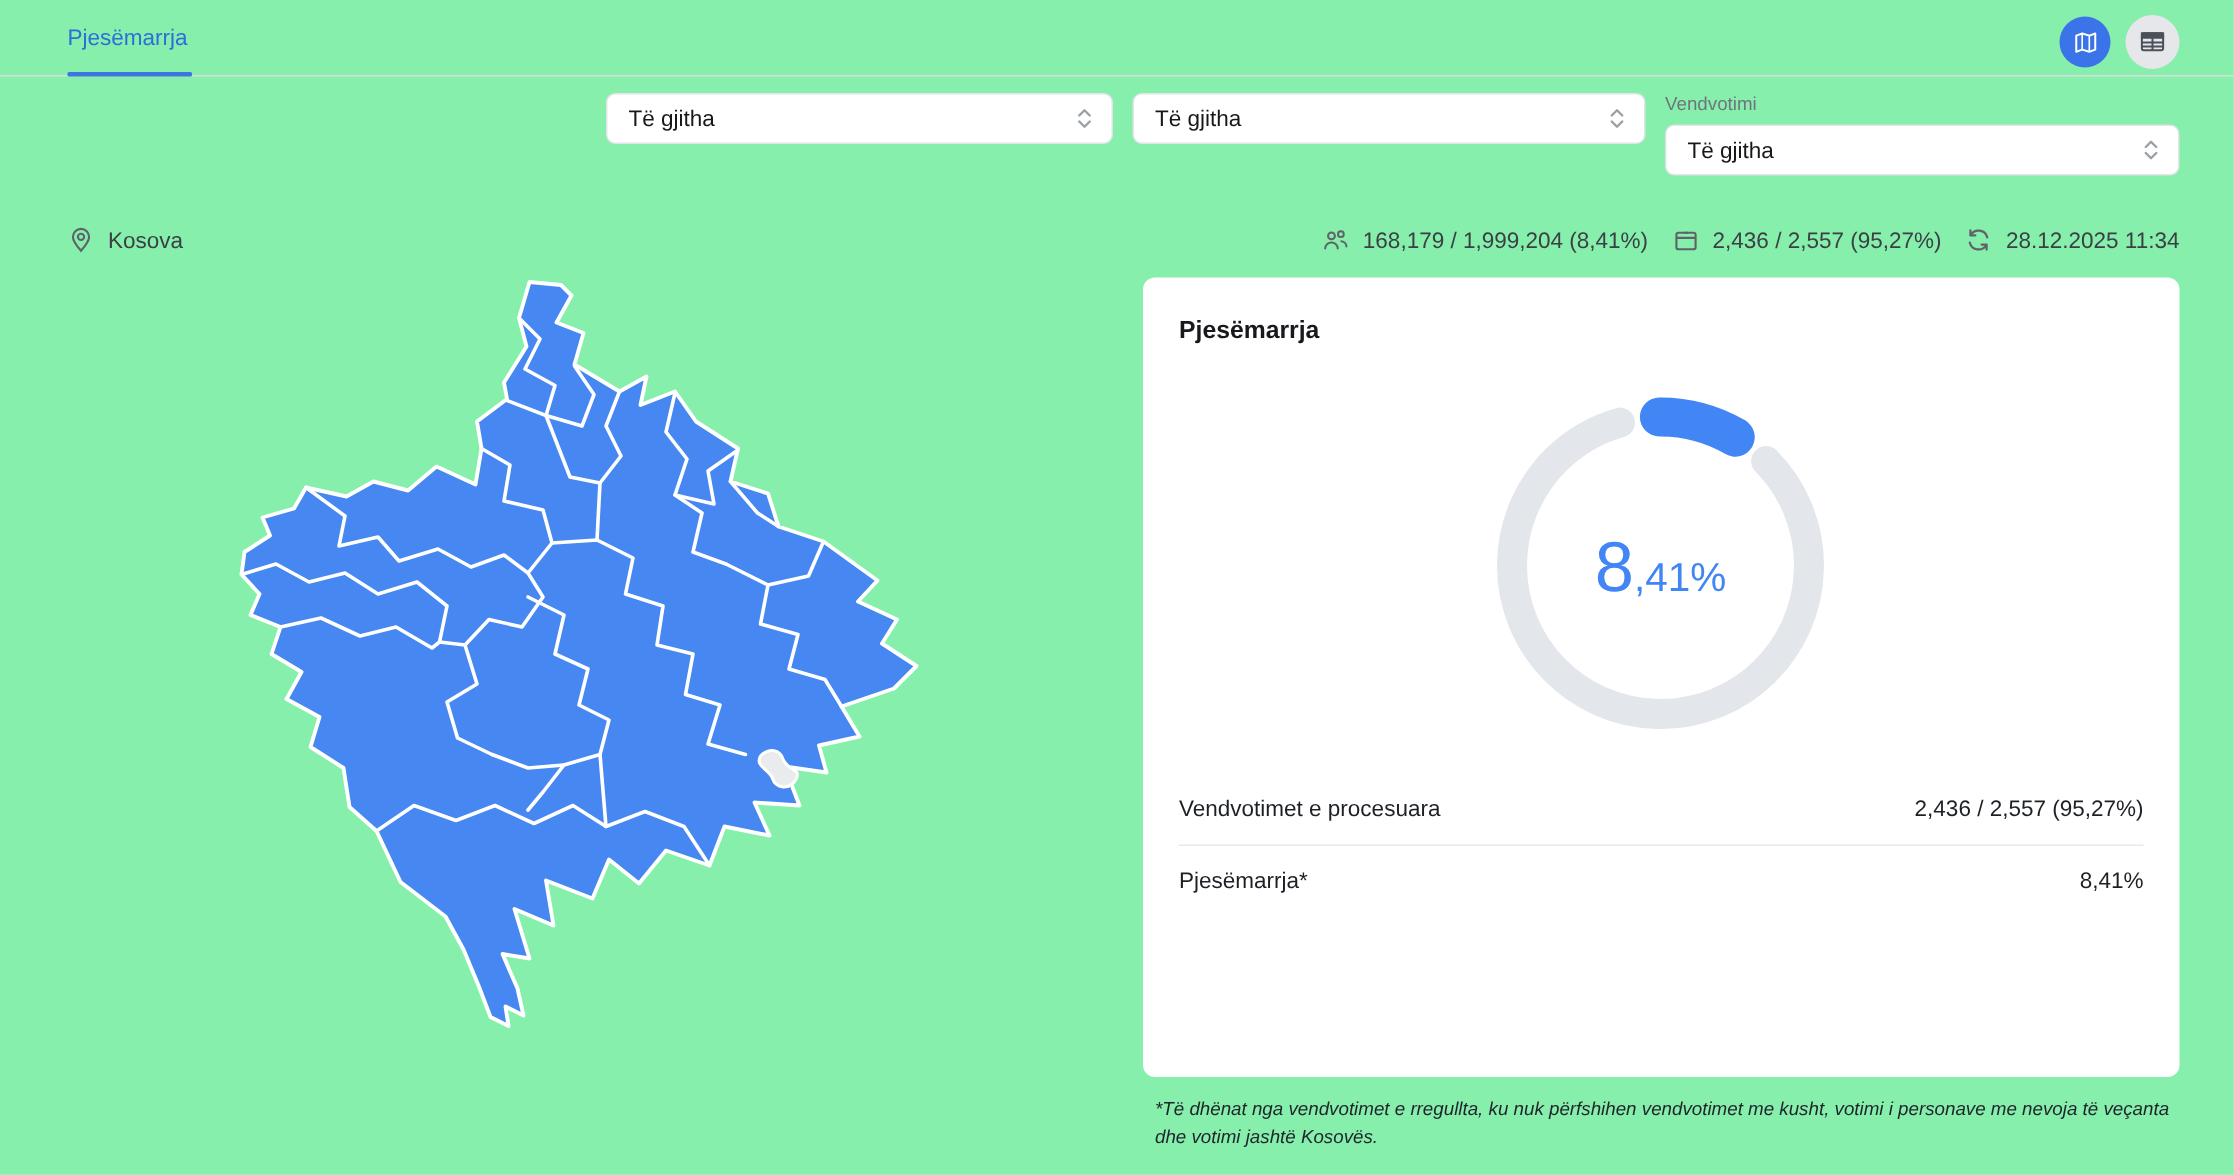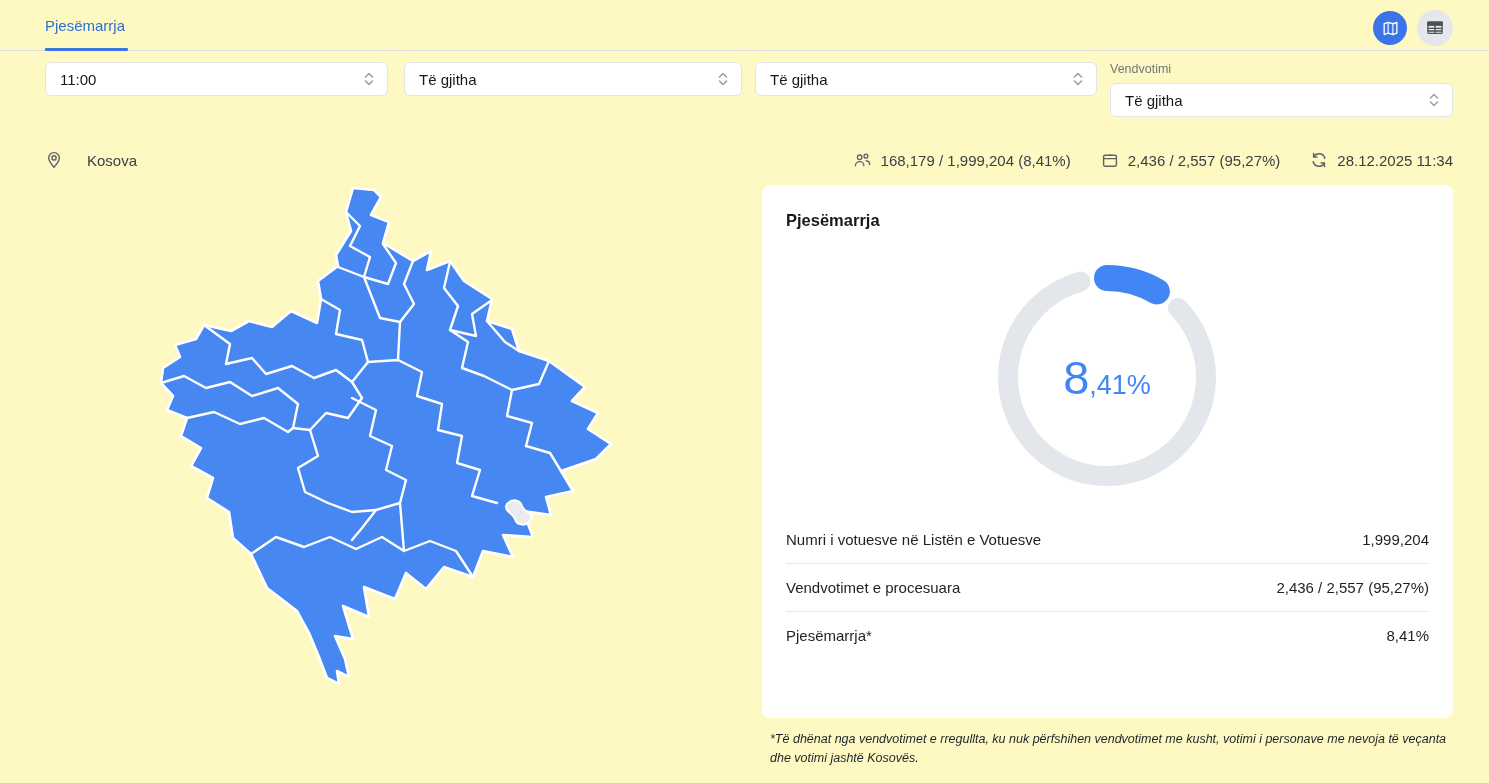--- a/index.html
+++ b/index.html
@@ -1,18 +1,18 @@
 <!DOCTYPE html>
 <html><head>
 <meta charset="utf-8">
 <style>
   * { margin:0; padding:0; box-sizing:border-box; }
   html,body { width:1489px; height:783px; }
   body { font-family:"Liberation Sans", sans-serif; background:#eaebec; color:#1d2025; }
-  #app { position:relative; width:1489px; height:783px; background:#fef9c3; overflow:hidden; }
+  #app { position:relative; width:1489px; height:783px; background:#86efac; overflow:hidden; }
 
   
   .header { position:absolute; top:0; left:0; width:1489px; height:51px; border-bottom:1px solid #dadcde; }
   .tab { position:absolute; left:45px; top:0; height:51px; display:flex; align-items:center;
          font-size:15px; color:#2e6ed9; cursor:pointer; }
   .tab-underline { position:absolute; left:45px; bottom:-1px; width:83px; height:3px; background:#3a76dd; border-radius:1px; }
   .header-actions { position:absolute; right:36px; top:10px; display:flex; align-items:center; gap:10px; }
   .icon-btn { width:34px; height:34px; border-radius:50%; display:flex; align-items:center; justify-content:center; cursor:pointer; }
   .icon-btn.map  { background:#3b74e8; }
   .icon-btn.table{ background:#e6e7ea; width:36px; height:36px; }
@@ -24,22 +24,22 @@
             display:flex; align-items:center; justify-content:space-between; padding:0 12px 0 14px;
             font-size:15px; color:#17181a; cursor:pointer; }
   .f0 { left:45px;  width:343px; }
   .f1 { left:404px; width:338px; }
   .f2 { left:755px; width:342px; }
   .f3 { left:1110px; width:343px; }
 
   
   .statusbar { position:absolute; top:147px; left:45px; right:36px; height:26px;
                display:flex; align-items:center; justify-content:space-between; }
-  .loc { display:flex; align-items:center; gap:24px; font-size:15px; color:#3b4045; }
-  .stats { display:flex; align-items:center; gap:30px; }
+  .loc { display:flex; align-items:center; gap:9px; font-size:15px; color:#3b4045; }
+  .stats { display:flex; align-items:center; gap:16px; }
   .stat { display:flex; align-items:center; gap:9px; font-size:15px; color:#3b4045; }
 
   
   .map-wrap { position:absolute; left:0px; top:180px; width:760px; height:520px; }
 
   
   .card { position:absolute; left:762px; top:185px; width:691px; height:533px; background:#ffffff; border-radius:8px; }
   .card-title { position:absolute; left:24px; top:26px; font-size:16.5px; font-weight:bold; color:#17191c; }
   .donut-wrap { position:absolute; left:225px; top:72px; width:240px; height:240px; }
   .donut-center { position:absolute; left:0; top:0; width:240px; height:240px;
@@ -82,28 +82,20 @@
             <rect x="3.5" y="5" width="17" height="13.5" rx="1.5"></rect>
             <rect x="3.5" y="5" width="17" height="3.6" fill="#4b5158"></rect>
             <path d="M3.5 12.4h17M3.5 15.6h17M12 8.6v10"></path>
           </svg>
         </span>
       </div>
     </div>
   </div>
 
   <div class="filter f0">
-    <div class="select">
-      <span>11:00</span>
-      <span>
-        <svg width="12" height="16" viewBox="0 0 12 16" fill="none" stroke="#9aa0a6" stroke-width="1.6" stroke-linecap="round" stroke-linejoin="round">
-          <path d="M2.5 6l3.5-3.5L9.5 6M2.5 10l3.5 3.5L9.5 10"></path>
-        </svg>
-      </span>
-    </div>
   </div>
   <div class="filter f1">
     <div class="select">
       <span>Të gjitha</span>
       <span>
         <svg width="12" height="16" viewBox="0 0 12 16" fill="none" stroke="#9aa0a6" stroke-width="1.6" stroke-linecap="round" stroke-linejoin="round">
           <path d="M2.5 6l3.5-3.5L9.5 6M2.5 10l3.5 3.5L9.5 10"></path>
         </svg>
       </span>
     </div>
@@ -223,24 +215,20 @@
       <div class="donut-center">
         <div class="donut-text">
           <span class="big">8</span>
           <span class="small">,41%</span>
         </div>
       </div>
     </div>
 
     <div class="rows">
       <div class="row">
-        <span class="lbl">Numri i votuesve në Listën e Votuesve</span>
-        <span class="val">1,999,204</span>
-      </div>
-      <div class="row">
         <span class="lbl">Vendvotimet e procesuara</span>
         <span class="val">2,436 / 2,557 (95,27%)</span>
       </div>
       <div class="row">
         <span class="lbl">Pjesëmarrja*</span>
         <span class="val">8,41%</span>
       </div>
     </div>
   </div>
 

